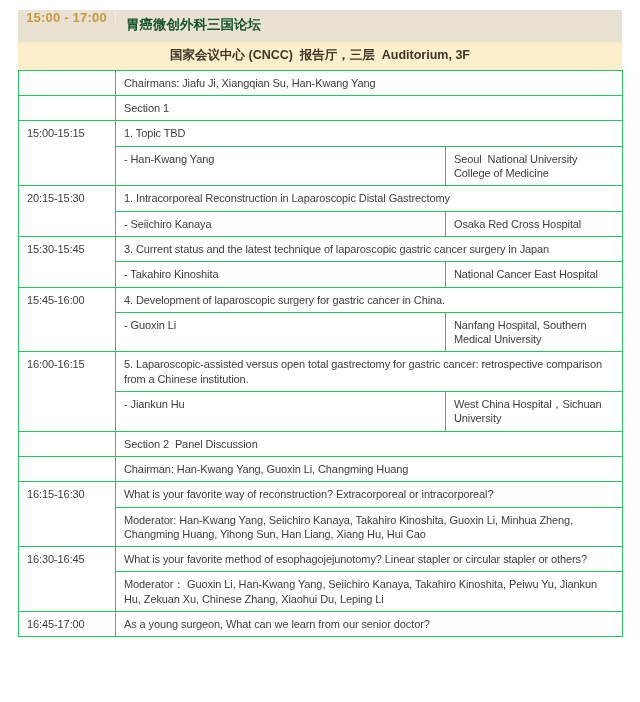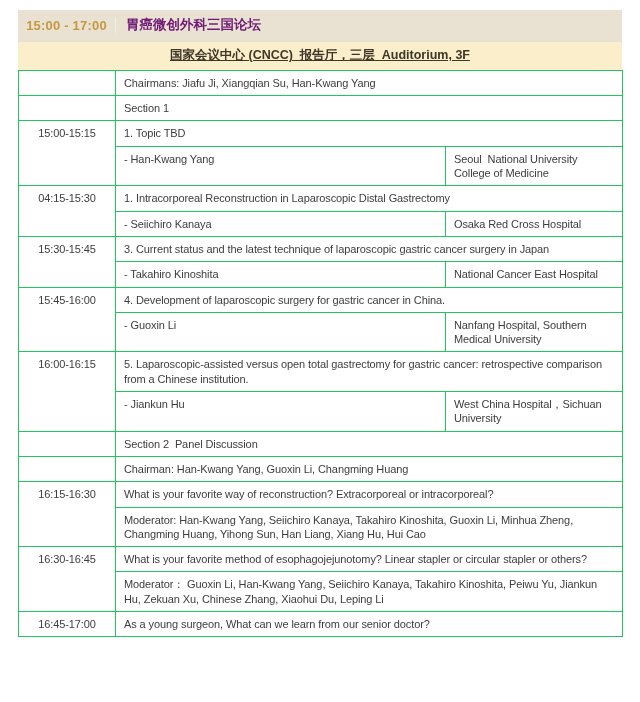--- a/index.html
+++ b/index.html
@@ -10,69 +10,67 @@
     color: #3d3d3d;
   }
   .page {
     width: 604px;
     margin: 10px 18px 0 18px;
   }
   
   .hdr {
     display: flex;
     background: #e9e2d3;
-    align-items: center;
+    align-items: flex-start;
   }
   .hdr-time {
     width: 97px;
     min-width: 97px;
     display: flex;
     align-items: center;
     justify-content: center;
     font-weight: bold;
     font-size: 13px;
     color: #c6993f;
     border-right: 1px solid #f2ede2;
     letter-spacing: 0.2px;
   }
   .hdr-title {
     padding: 6px 10px 7px 10px;
     font-weight: bold;
     font-size: 13.5px;
     line-height: 1.4;
-    color: #701a75;
+    color: #14532d;
   }
   .venue {
     background: #fbeecb;
     color: #3e3627;
     font-weight: bold;
     font-size: 12.5px;
     text-align: center;
     padding: 5px 4px 6px 4px;
     white-space: pre-wrap;
-    text-decoration: underline;
   }
   
   table.sched {
     width: 100%;
     border-collapse: collapse;
     table-layout: fixed;
   }
   table.sched td {
     border: 1px solid #22c55e;
     padding: 5px 8px;
     font-size: 11px;
     line-height: 1.3;
     vertical-align: top;
     white-space: pre-wrap;
     letter-spacing: -0.1px;
     word-wrap: break-word;
   }
   td.time {
-    text-align: center;
     vertical-align: top;
     padding-top: 7px;
     letter-spacing: 0;
   }
   td.bold { font-weight: normal; }
   col.c-time  { width: 97px; }
   col.c-main  { width: 330px; }
   col.c-affil { width: 177px; }
 </style>
 </head>
@@ -108,21 +106,21 @@
       <tr>
         <td class="time" rowspan="2">15:00-15:15</td>
         <td colspan="2">1. Topic TBD</td>
       </tr>
       <tr>
         <td>- Han-Kwang Yang</td>
         <td>Seoul  National University College of Medicine</td>
       </tr>
 
       <tr>
-        <td class="time" rowspan="2">04:15-15:30</td>
+        <td class="time" rowspan="2">20:15-15:30</td>
         <td colspan="2">1. Intracorporeal Reconstruction in Laparoscopic Distal Gastrectomy</td>
       </tr>
       <tr>
         <td>- Seiichiro Kanaya</td>
         <td>Osaka Red Cross Hospital</td>
       </tr>
 
       <tr>
         <td class="time" rowspan="2">15:30-15:45</td>
         <td colspan="2">3. Current status and the latest technique of laparoscopic gastric cancer surgery in Japan</td>

